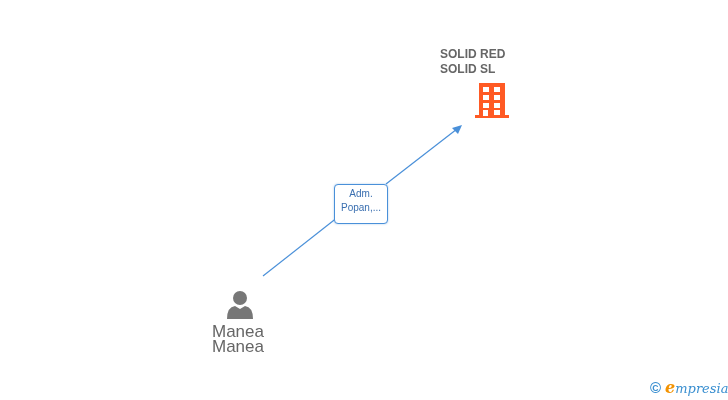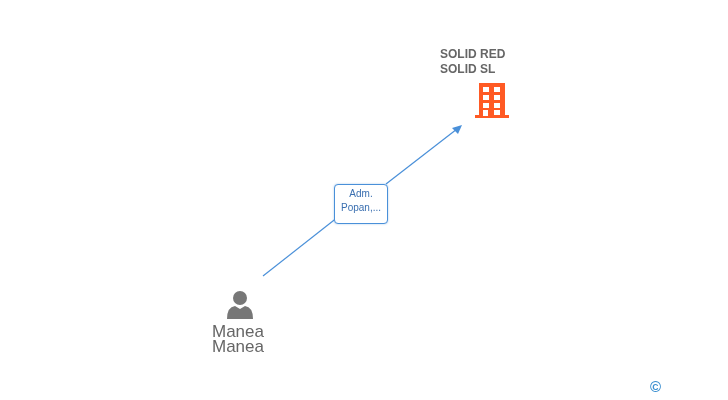--- a/index.html
+++ b/index.html
@@ -58,13 +58,14 @@
   </svg>
 </div>
 
 <div class="person-label">
   <div>Manea</div>
   <div>Manea</div>
 </div>
 
 <div class="footer">
   <span class="copy">©</span>
+  <span class="brand"><span class="e">e</span><span>mpresia</span></span>
 </div>
 
 </body></html>

